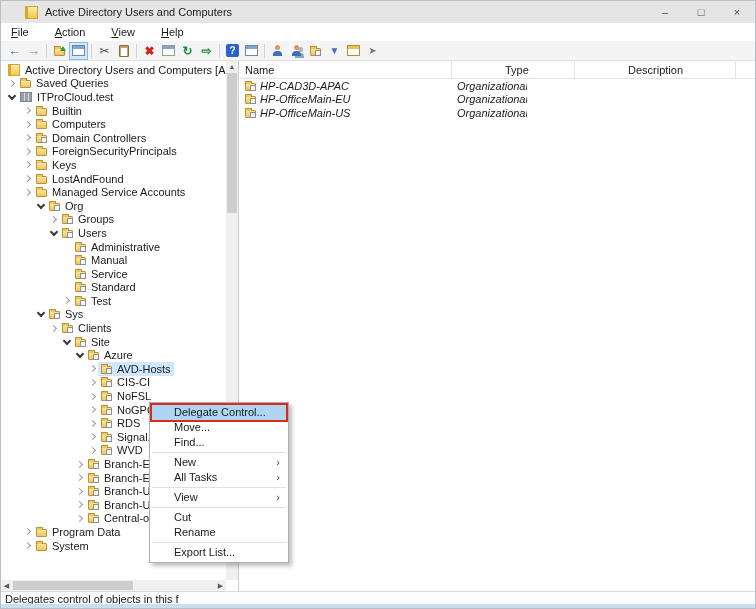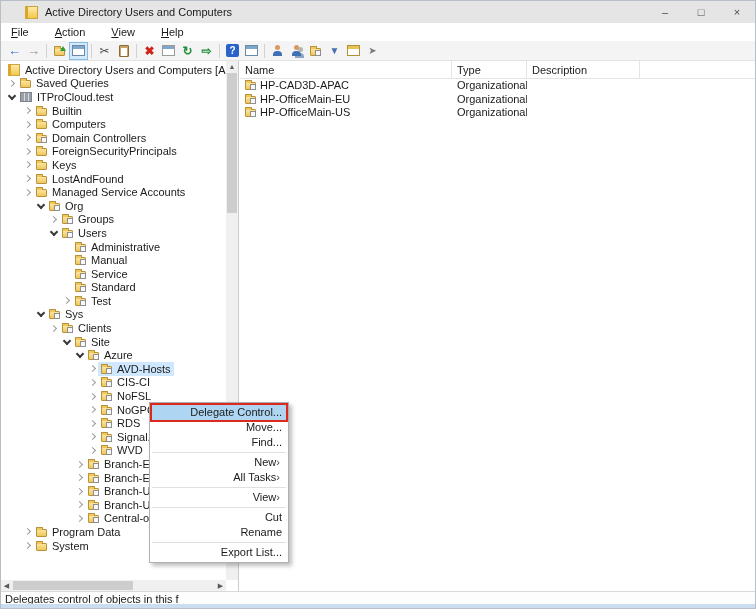--- a/index.html
+++ b/index.html
@@ -70,37 +70,37 @@
   
   .v-scroll { position:absolute; top:0; right:0; bottom:11px; width:12px; background:#f0f0f0; }
   .sc-btn { height:11px; display:flex; align-items:center; justify-content:center; font-size:7px; color:#5a5a5a; }
   .v-thumb { position:absolute; top:12px; left:1px; width:10px; height:140px; background:#cdcdcd; }
   .h-scroll { position:absolute; left:0; right:12px; bottom:0; height:11px; background:#f0f0f0; display:flex; align-items:center; }
   .h-scroll .sc-btn { width:11px; height:11px; }
   .h-thumb { position:absolute; left:12px; top:1px; width:120px; height:9px; background:#cdcdcd; }
   .h-scroll .sc-right { position:absolute; right:0; }
 
   .list-pane { position:absolute; top:0; left:239px; right:0; bottom:0; background:#fff; }
-  .list-header { display:flex; height:18px; border-bottom:1px solid #e3e3e3; align-items:flex-start; color:#202020; }
+  .list-header { display:flex; height:18px; border-bottom:1px solid #e3e3e3; align-items:flex-start; color:#202020;gap:48px; }
   .col { padding-left:5px; height:100%; display:flex; align-items:center; border-right:1px solid #e3e3e3; white-space:nowrap; overflow:hidden; flex:none; }
   .col.c-name { width:212px; }
   .col.c-type { width:75px; }
   .col.c-desc { width:113px; }
   .col.c-rest { flex:1; border-right:none; }
-  .list-row { display:flex; align-items:flex-start; height:13.5px; white-space:nowrap; }
+  .list-row { display:flex; align-items:center; height:13.5px; white-space:nowrap;font-style:italic; }
   .cell { padding-left:5px; flex:none; overflow:hidden; display:flex; align-items:center; gap:4px; }
   .cell.c-name { width:212px; }
   .cell.c-type { width:75px; }
 
   
   .statusbar { position:absolute; left:0; right:0; bottom:4px; height:13px; background:#fdfdfd; border-top:1px solid #d9d9d9; padding:1px 0 0 4px; white-space:nowrap; overflow:hidden; }
   .bottom-edge { position:absolute; left:0; right:0; bottom:0; height:4px; background:#cadef0; }
 
   
-  .context-menu { position:absolute; left:148px; top:401px; width:140px; background:#fff; border:1px solid #b0b0b0; box-shadow:3px 3px 4px rgba(0,0,0,.25); padding:2px 0; z-index:50;text-align:right; }
+  .context-menu { position:absolute; left:148px; top:401px; width:140px; background:#fff; border:1px solid #b0b0b0; box-shadow:3px 3px 4px rgba(0,0,0,.25); padding:2px 0; z-index:50; }
   .cm-item { position:relative; height:15px; line-height:15px; padding-left:24px; padding-right:6px; white-space:nowrap; display:flex; align-items:center; }
   .cm-item .cm-label { flex:1; }
   .cm-item .cm-sub { color:#444; font-size:11px; margin-right:2px; }
   .cm-item.highlighted { background:#aed6f2; }
   .cm-item.annotated::after { content:""; position:absolute; left:0; right:0; top:-2px; bottom:-2px; border:2px solid #dc291d; pointer-events:none; }
   .cm-sep { height:1px; background:#e0e0e0; margin:2px 2px; }
 </style>
 </head>
 <body>
 

